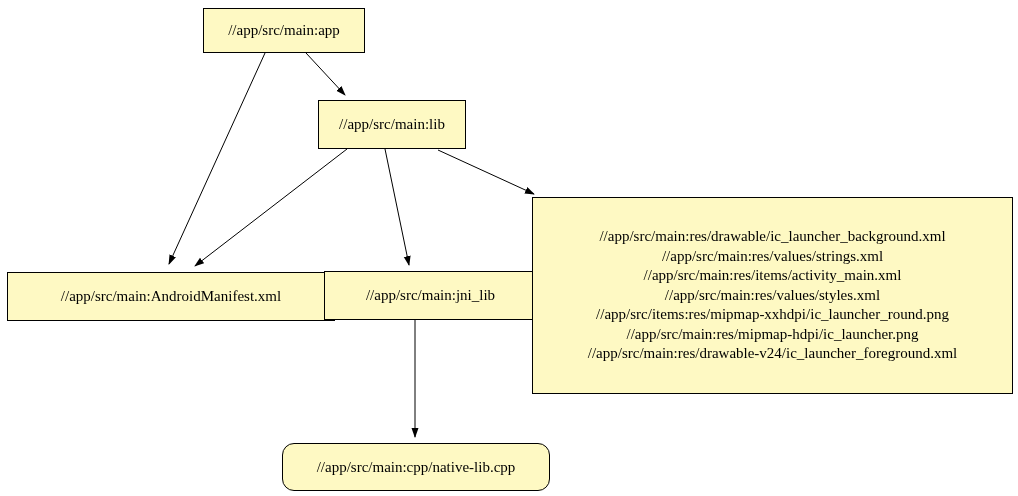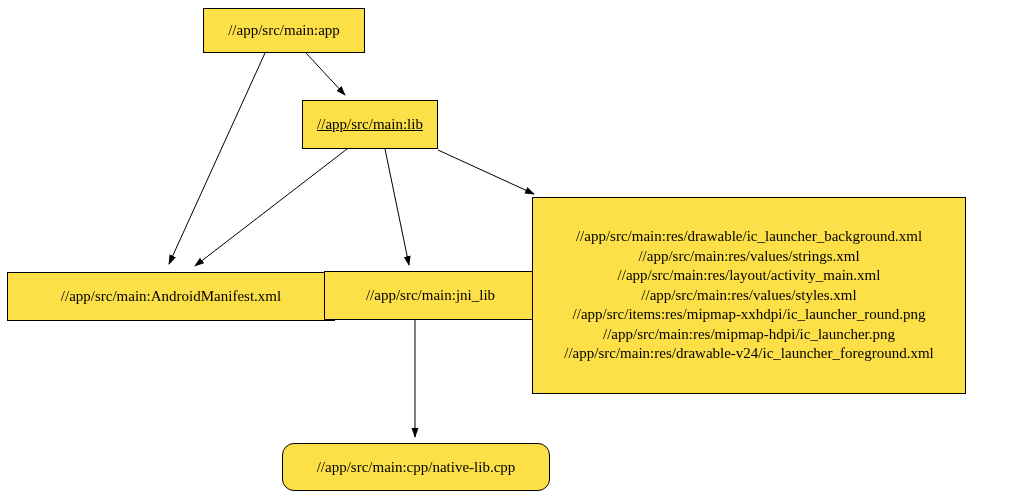--- a/index.html
+++ b/index.html
@@ -24,21 +24,21 @@
     height: 496px;
   }
   .edges line {
     stroke: #000000;
     stroke-width: 1;
   }
   .node {
     position: absolute;
     box-sizing: border-box;
     border: 1px solid #000000;
-    background: #fde047;
+    background: #fef9c3;
     display: flex;
     align-items: center;
     justify-content: center;
     text-align: center;
     font-size: 15px;
     white-space: nowrap;
   }
   .node.multi {
     flex-direction: column;
     line-height: 19.5px;
@@ -60,36 +60,36 @@
     <line x1="347" y1="149" x2="195" y2="266" marker-end="url(#arrow)"></line>
     <line x1="385" y1="149" x2="409" y2="265" marker-end="url(#arrow)"></line>
     <line x1="438" y1="150" x2="534" y2="194" marker-end="url(#arrow)"></line>
     <line x1="415" y1="320" x2="415" y2="437" marker-end="url(#arrow)"></line>
   </svg>
 
   <div class="node" style="left:203px; top:8px; width:162px; height:45px;">
     <span>//app/src/main:app</span>
   </div>
 
-  <div class="node" style="left:302px; top:100px; width:136px; height:49px;text-decoration:underline;">
+  <div class="node" style="left:318px; top:100px; width:148px; height:49px;">
     <span>//app/src/main:lib</span>
   </div>
 
   <div class="node" style="left:7px; top:272px; width:328px; height:49px;">
     <span>//app/src/main:AndroidManifest.xml</span>
   </div>
 
   <div class="node" style="left:324px; top:271px; width:213px; height:49px;">
     <span>//app/src/main:jni_lib</span>
   </div>
 
-  <div class="node multi" style="left:532px; top:197px; width:434px; height:197px;">
+  <div class="node multi" style="left:532px; top:197px; width:481px; height:197px;">
     <div>//app/src/main:res/drawable/ic_launcher_background.xml</div>
     <div>//app/src/main:res/values/strings.xml</div>
-    <div>//app/src/main:res/layout/activity_main.xml</div>
+    <div>//app/src/main:res/items/activity_main.xml</div>
     <div>//app/src/main:res/values/styles.xml</div>
     <div>//app/src/items:res/mipmap-xxhdpi/ic_launcher_round.png</div>
     <div>//app/src/main:res/mipmap-hdpi/ic_launcher.png</div>
     <div>//app/src/main:res/drawable-v24/ic_launcher_foreground.xml</div>
   </div>
 
   <div class="node" style="left:282px; top:443px; width:268px; height:48px;border-radius:12px;">
     <span>//app/src/main:cpp/native-lib.cpp</span>
   </div>
 

